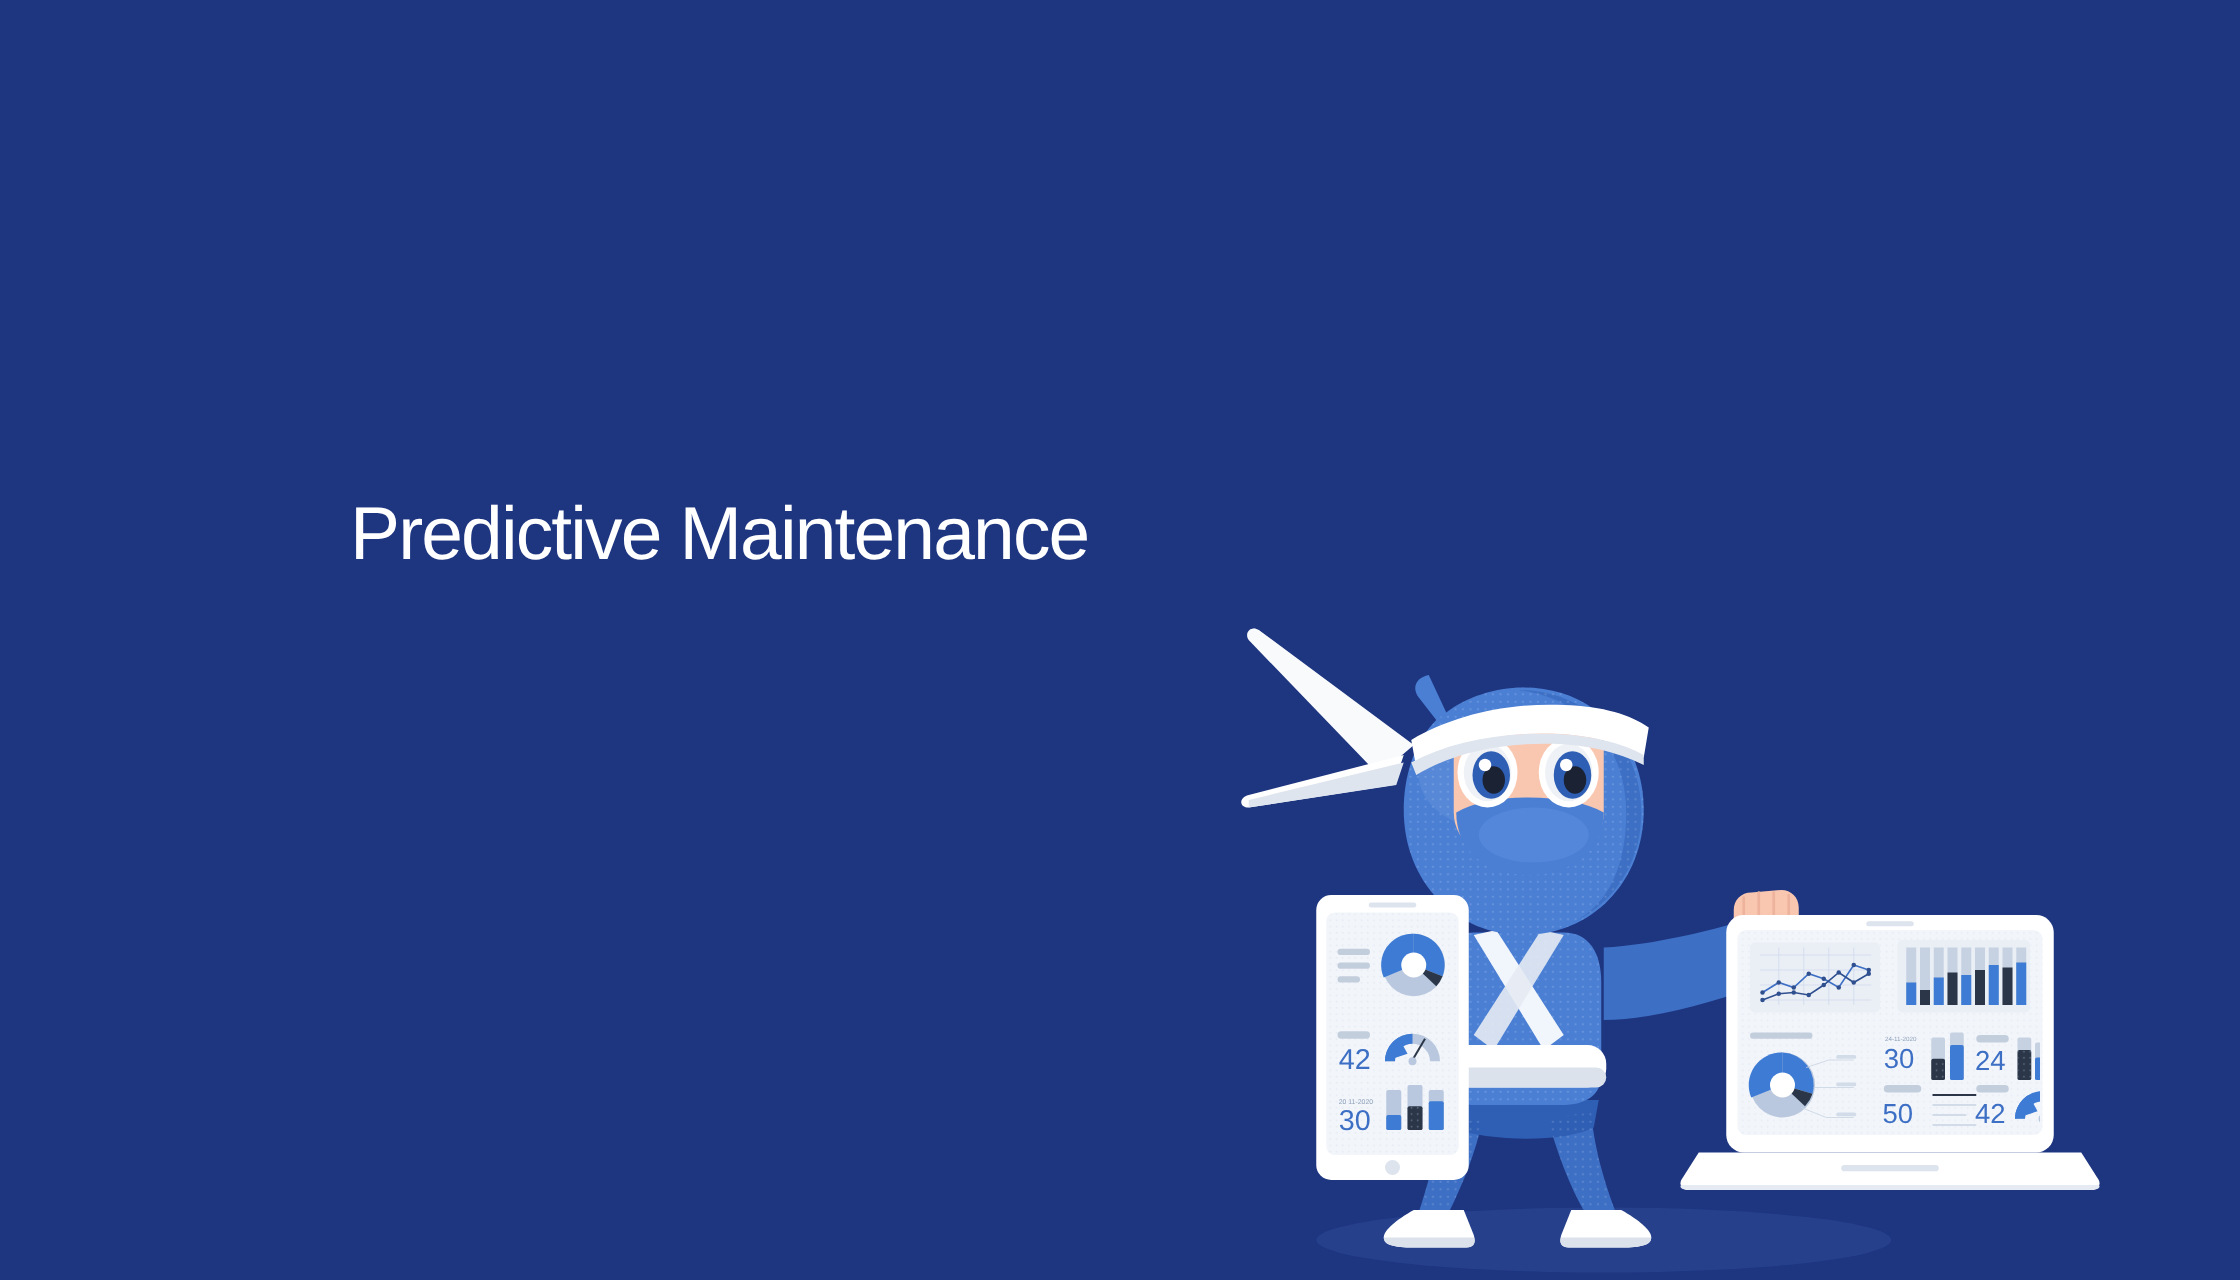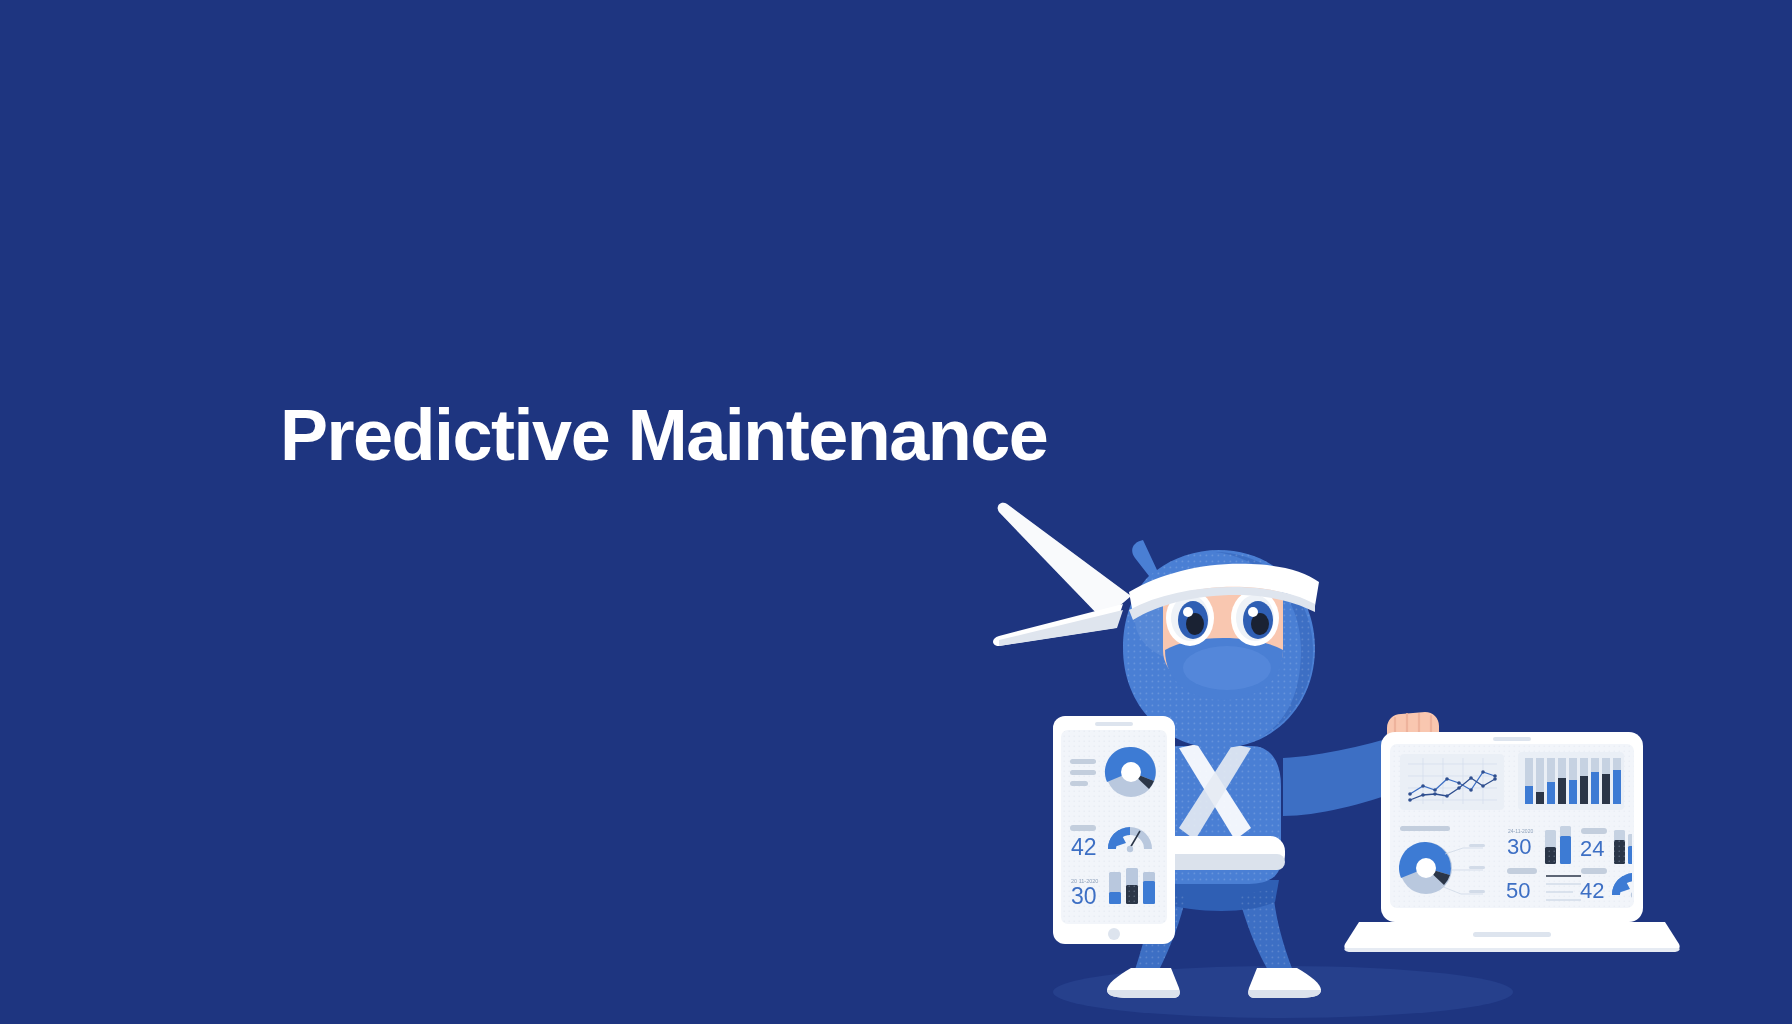--- a/index.html
+++ b/index.html
@@ -11,22 +11,22 @@
   }
   #stage{position:absolute;inset:0;width:1792px;height:1024px;overflow:hidden;background:#1e3580;}
 
   
   #title{
     position:absolute;
     left:280px; top:337px;
     width:1100px;
     color:#ffffff;
     font-family:"Liberation Sans", sans-serif;
-    font-weight:700;
-    font-size:72px;
+    font-weight:400;
+    font-size:60px;
     line-height:100px;
     letter-spacing:-1.5px;
     white-space:nowrap;
     -webkit-font-smoothing:antialiased;
   }
 
   
   #illustration{
     position:absolute;
     left:983px; top:500px;

